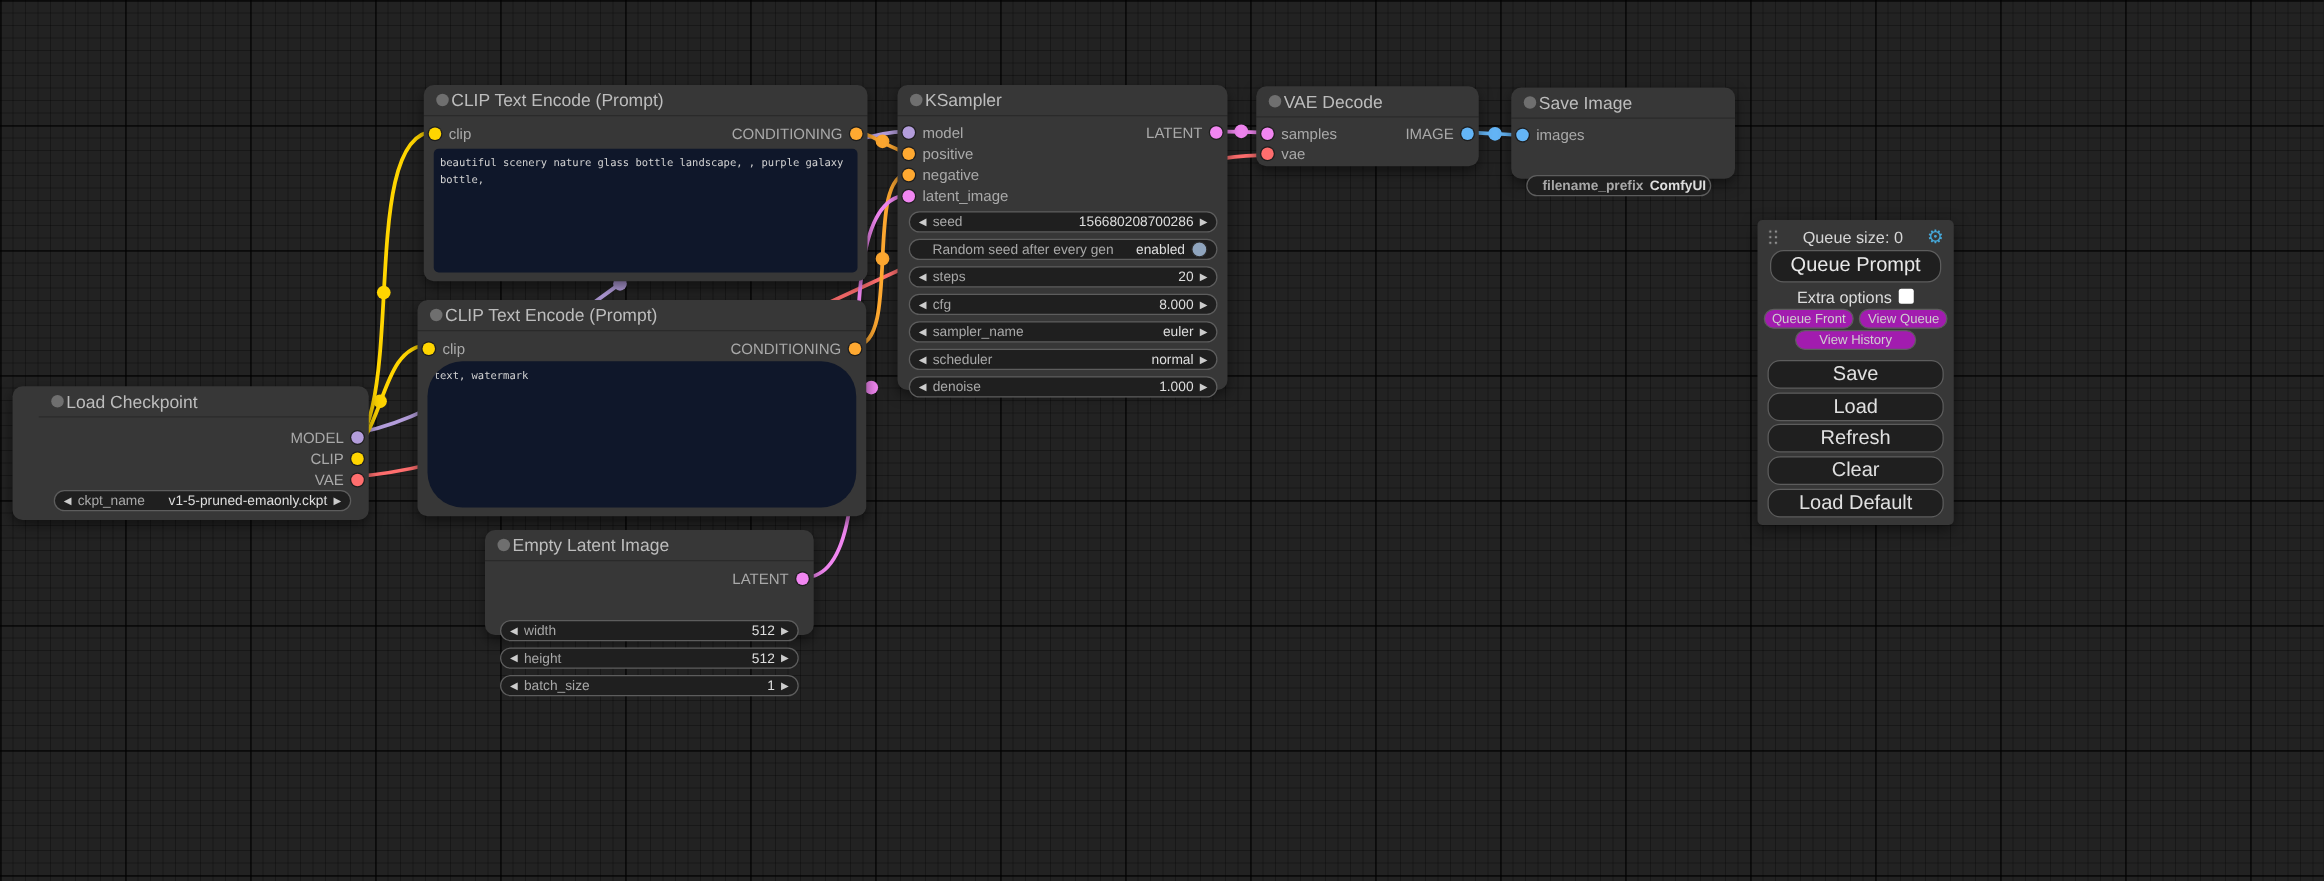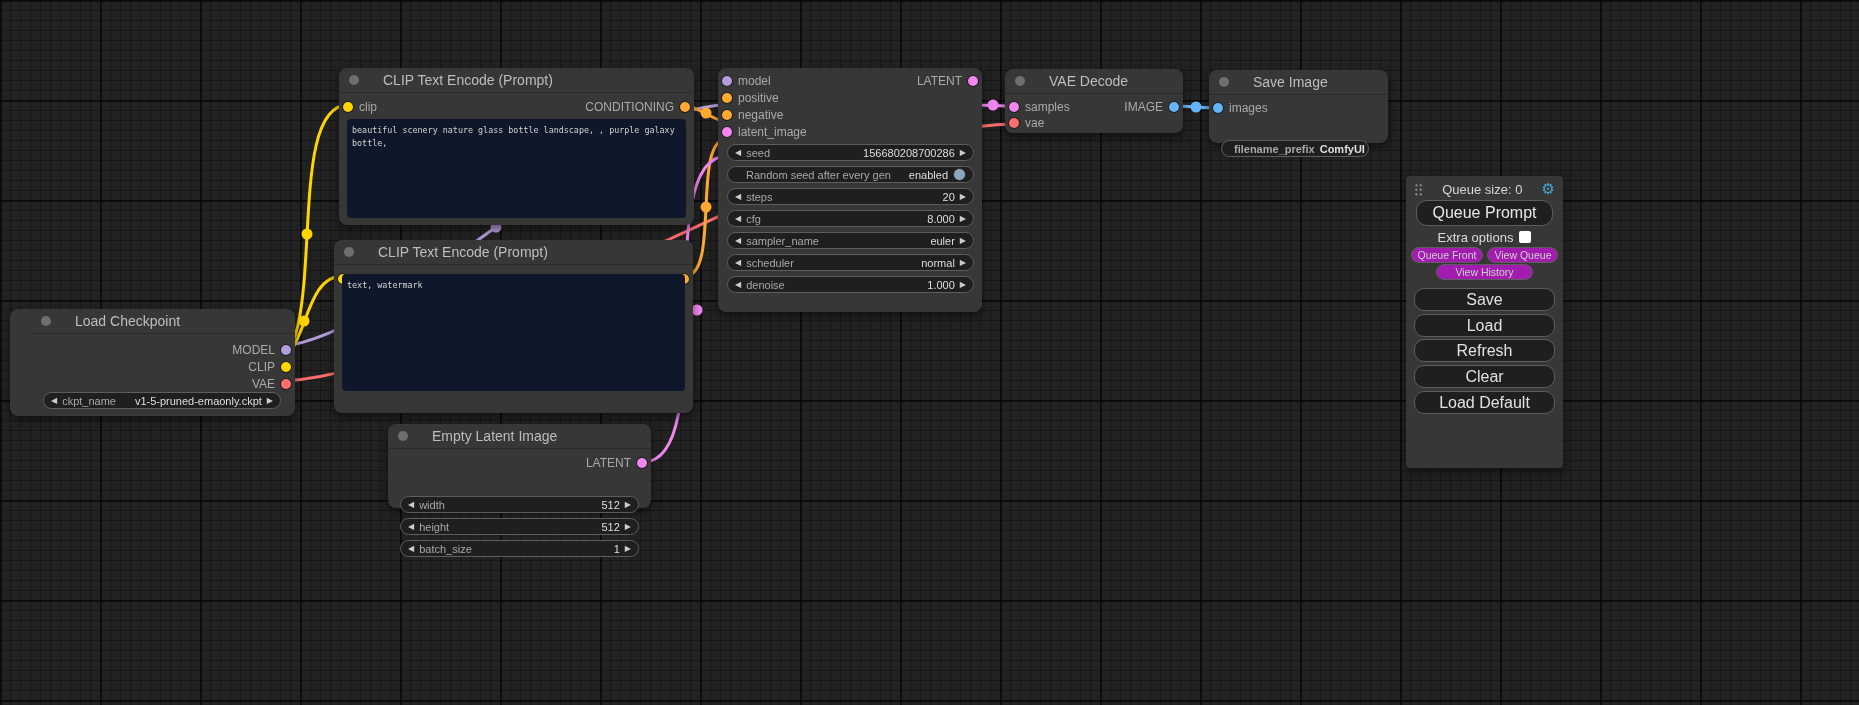--- a/index.html
+++ b/index.html
@@ -15,21 +15,21 @@
     font-family:"Liberation Sans",sans-serif;
   }
   svg.links{position:absolute;left:0;top:0;z-index:1;}
   svg.links path{fill:none;stroke-width:3;stroke-linecap:round;}
 
   .node{
     position:absolute;z-index:2;background:#373737;border-radius:8px;
     box-shadow:0 4px 10px rgba(0,0,0,0.5);color:#c9c9c9;
   }
   .node-title{
-    height:24px;display:flex;align-items:center;gap:24px;padding:0 10px;
+    height:24px;display:flex;align-items:center;gap:2px;padding:0 10px;
     font-size:14px;color:#bdbdbd;border-bottom:1px solid rgba(0,0,0,0.22);
     white-space:nowrap;
   }
   .tdot{width:10px;height:10px;border-radius:50%;background:#6f6f6f;flex:0 0 auto;}
   .body{position:relative;}
   .slot-row{height:17px;display:flex;align-items:center;justify-content:space-between;
     font-size:12px;color:#a9a9a9;}
   .slot{display:flex;align-items:center;gap:6px;white-space:nowrap;}
   .slot.in{margin-left:4px;}
   .slot.out{margin-left:auto;margin-right:4px;justify-content:flex-end;}
@@ -47,21 +47,21 @@
   .widget .wlabel{color:#a8a8a8;}
   .widget .wvalue{margin-left:auto;color:#dedede;}
   .warrow{font-family:"DejaVu Sans",sans-serif;font-size:8px;color:#cccccc;line-height:1;}
   .toggle-dot{width:11px;height:11px;border-radius:50%;border:1px solid #2b2b2b;flex:0 0 auto;}
   .stack{position:absolute;left:9px;right:8px;}
   .stack .widget{margin-bottom:5px;}
   .noarrow{padding-left:18px;}
 
   
   .queue-panel{
-    position:absolute;z-index:3;left:1406px;top:176px;width:157px;height:292px;
+    position:absolute;z-index:3;left:1406px;top:176px;width:157px;height:244px;
     background:#373737;border-radius:4px;box-shadow:0 4px 12px rgba(0,0,0,0.5);
     color:#d6d6d6;
   }
   .qp-header{position:absolute;left:8px;right:8px;top:4px;height:18px;display:flex;align-items:center;}
   .qp-size{flex:1;text-align:center;font-size:13px;color:#d6d6d6;}
   .drag-dots{width:9px;height:13px;
     background-image:radial-gradient(#8f8f8f 1.1px, transparent 1.2px);
     background-size:4.5px 4.5px;background-position:0 0;}
   .gear{font-family:"DejaVu Sans",sans-serif;font-size:15px;line-height:1;cursor:pointer;}
   .qp-main{
@@ -177,25 +177,29 @@
       <div class="slot-row">
         <span class="slot in">
           <span class="dot" style="background-color: rgb(255, 213, 0);"></span>
           <span>clip</span>
         </span>
         <span class="slot out">
           <span>CONDITIONING</span>
           <span class="dot" style="background-color: rgb(255, 169, 49);"></span>
         </span>
       </div>
-      <div class="prompt-box" style="top:9px;height:107px;">text, watermark</div>
+      <div class="prompt-box" style="top:24px;height:107px;border-radius:28px;">text, watermark</div>
     </div>
   </div>
 
   <div class="node" style="left:718px;top:68px;width:264px;height:244px;">
+    <div class="node-title">
+      <span class="tdot"></span>
+      <span>KSampler</span>
+    </div>
     <div class="body" style="padding-top:4px;">
       <div class="slot-row">
         <span class="slot in">
           <span class="dot" style="background-color: rgb(179, 157, 219);"></span>
           <span>model</span>
         </span>
         <span class="slot out">
           <span>LATENT</span>
           <span class="dot" style="background-color: rgb(241, 134, 241);"></span>
         </span>

